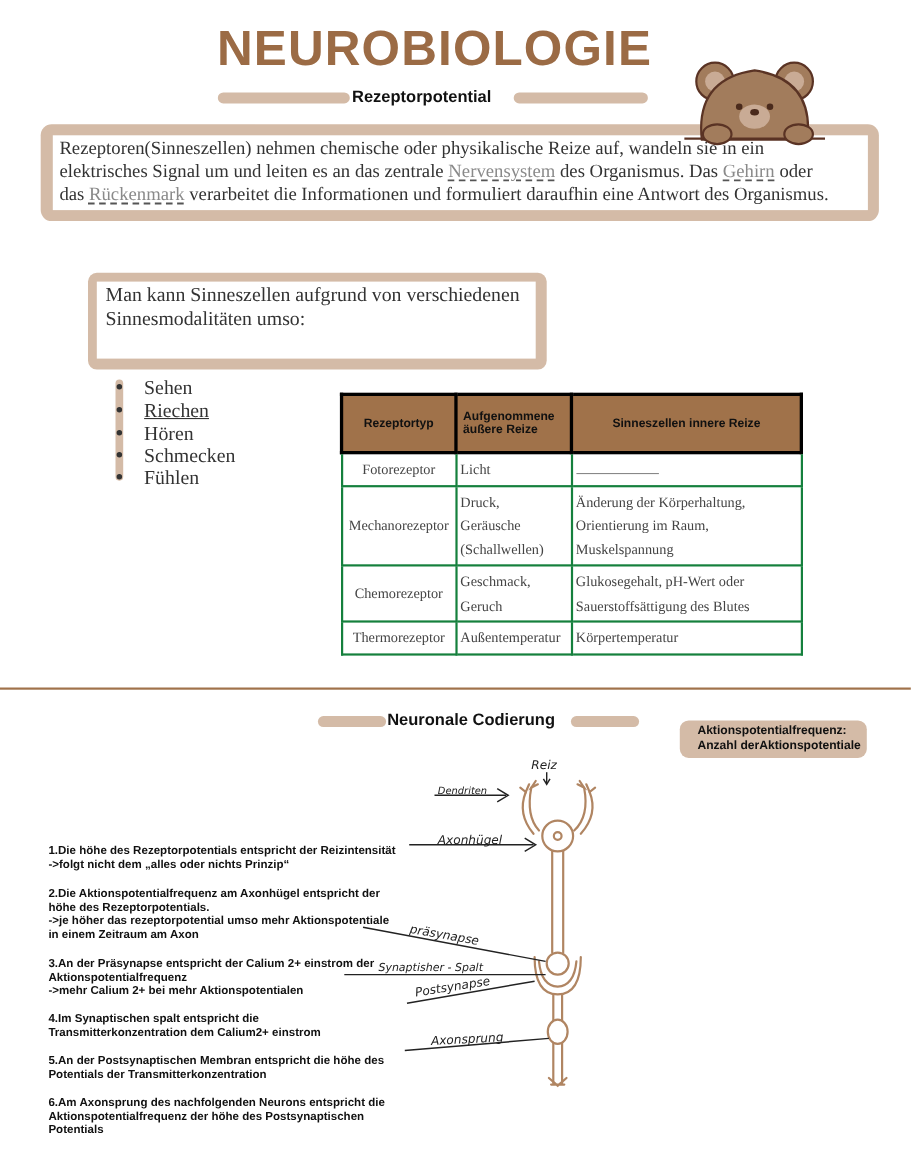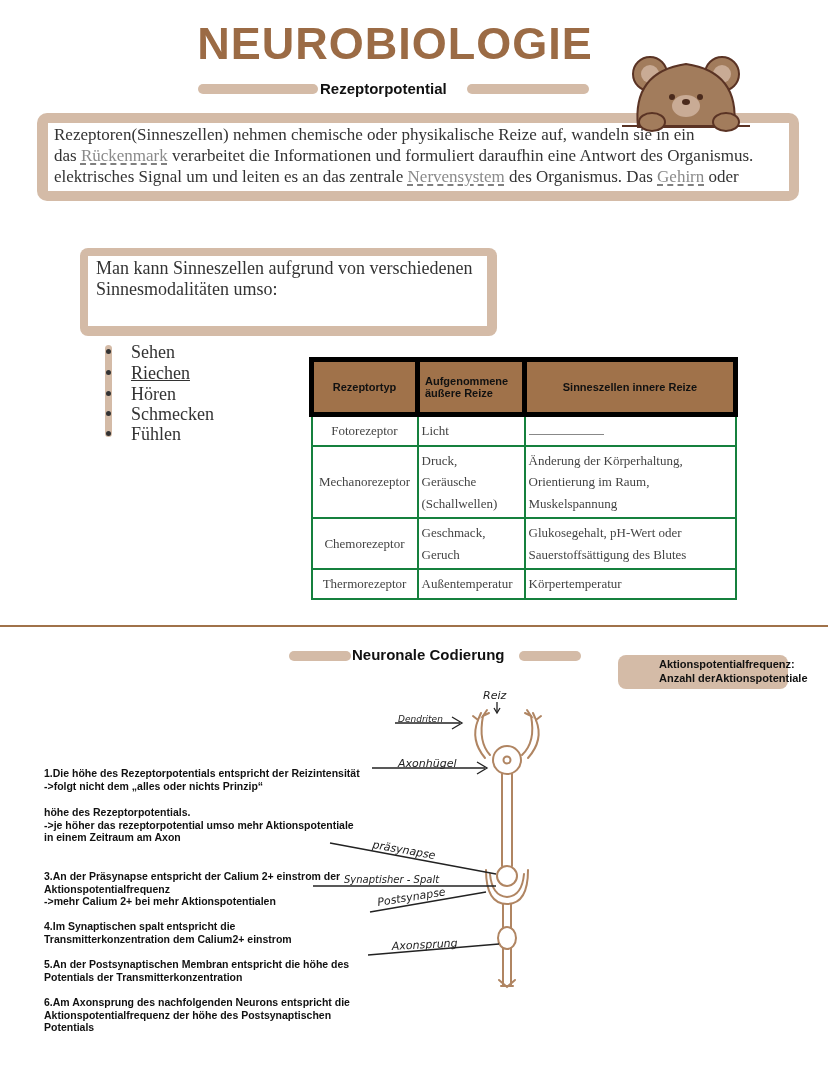--- a/index.html
+++ b/index.html
@@ -22,50 +22,50 @@
   #mod-inner { left:88px; top:256px; width:399px; height:70px; background:#fff; }
   #mod-text { left:96px; top:258px; width:400px; font-family:"Liberation Serif", serif; font-size:18px; line-height:20.5px; color:#333; }
 
   
   #bullet-bar { left:105px; top:345px; width:7px; height:92px; background:#d4bba7; border-radius:4px; }
   .bullet-item { left:106px; font-family:"Liberation Serif", serif; font-size:18px; color:#333; line-height:20px; }
   .bullet-dot { display:inline-block; width:5px; height:5px; background:#333; border-radius:50%; margin-right:20px; vertical-align:middle; position:relative; top:-2px; }
 
   
   #receptor-table { left:309px; top:357px; border-collapse:collapse; font-family:"Liberation Serif", serif; font-size:13px; color:#444; }
-  #receptor-table th { background:#a0724a; color:#111; font-family:"Liberation Sans", sans-serif; font-weight:bold; font-size:11px; height:50px; border:5px solid #000000; padding:0 5px; }
+  #receptor-table th { background:#a0724a; color:#111; font-family:"Liberation Sans", sans-serif; font-weight:bold; font-size:11px; height:50px; border:3px solid #000000; padding:0 5px; }
   #receptor-table td { border:2px solid #15803d; padding:3px 3px; line-height:21.5px; vertical-align:middle; }
   #receptor-table td.c1 { text-align:center; }
   .blank-line { display:inline-block; width:75px; border-bottom:1px solid #888; height:14px; }
 
   
   #divider { left:0; top:625px; width:828px; height:2px; background:#a0724a; }
 
   
   #info-badge { left:618px; top:655px; width:170px; height:34px; background:#d4bba7; border-radius:8px; }
-  #info-text { left:634px; top:657px; font-size:11px; font-weight:bold; line-height:14px; color:#111;margin-left:25px; }
+  #info-text { left:634px; top:657px; font-size:11px; font-weight:bold; line-height:14px; color:#111; }
 
   .point { left:44px; font-size:10.5px; font-weight:bold; line-height:12.5px; color:#111; width:340px;margin-top:48px; }
 
   .hand { font-family:"DejaVu Sans", sans-serif; font-style:italic; font-size:11px; fill:#222; }
 </style>
 </head>
 <body>
 
 <div id="title" class="abs">NEUROBIOLOGIE</div>
 <div class="abs pill" style="left:198px; top:84px; width:120px;"></div>
 <div class="abs section-heading" style="left:320px; top:80px; font-size:15px;">Rezeptorpotential</div>
 <div class="abs pill" style="left:467px; top:84px; width:122px;"></div>
 
 <div id="intro-box" class="abs"></div>
 <div id="intro-inner" class="abs"></div>
 <div id="intro-text" class="abs">
   <div>Rezeptoren(Sinneszellen) nehmen chemische oder physikalische Reize auf, wandeln sie in ein</div>
+  <div><span>elektrisches Signal um und leiten es an das zentrale </span><span class="term">Nervensystem</span><span> des Organismus. Das </span><span class="term">Gehirn</span><span> oder</span></div>
   <div><span>das </span><span class="term">Rückenmark</span><span> verarbeitet die Informationen und formuliert daraufhin eine Antwort des Organismus.</span></div>
-  <div><span>elektrisches Signal um und leiten es an das zentrale </span><span class="term">Nervensystem</span><span> des Organismus. Das </span><span class="term">Gehirn</span><span> oder</span></div>
 </div>
 
 <svg class="abs" style="left:622px; top:52px;" width="128" height="82" viewBox="0 0 128 82">
   <circle cx="28" cy="22" r="17" fill="#a27c5c" stroke="#5a3324" stroke-width="2"></circle>
   <circle cx="28" cy="22" r="9" fill="#c9ab95"></circle>
   <circle cx="100" cy="22" r="17" fill="#a27c5c" stroke="#5a3324" stroke-width="2"></circle>
   <circle cx="100" cy="22" r="9" fill="#c9ab95"></circle>
   <path d="M16 75 Q10 20 64 12 Q118 20 112 75 Z" fill="#a27c5c" stroke="#5a3324" stroke-width="2"></path>
   <ellipse cx="64" cy="54" rx="14" ry="11" fill="#c9ab95"></ellipse>
   <ellipse cx="64" cy="50" rx="4" ry="3" fill="#4a2a1c"></ellipse>
@@ -146,20 +146,21 @@
 <div id="info-text" class="abs">
   <div>Aktionspotentialfrequenz:</div>
   <div>Anzahl derAktionspotentiale</div>
 </div>
 
 <div class="abs point" style="top:719px;">
   <div>1.Die höhe des Rezeptorpotentials entspricht der Reizintensität</div>
   <div>-&gt;folgt nicht dem „alles oder nichts Prinzip“</div>
 </div>
 <div class="abs point" style="top:758px;">
+  <div>2.Die Aktionspotentialfrequenz am Axonhügel entspricht der</div>
   <div>höhe des Rezeptorpotentials.</div>
   <div>-&gt;je höher das rezeptorpotential umso mehr Aktionspotentiale</div>
   <div>in einem Zeitraum am Axon</div>
 </div>
 <div class="abs point" style="top:822px;">
   <div>3.An der Präsynapse entspricht der Calium 2+ einstrom der</div>
   <div>Aktionspotentialfrequenz</div>
   <div>-&gt;mehr Calium 2+ bei mehr Aktionspotentialen</div>
 </div>
 <div class="abs point" style="top:872px;">

